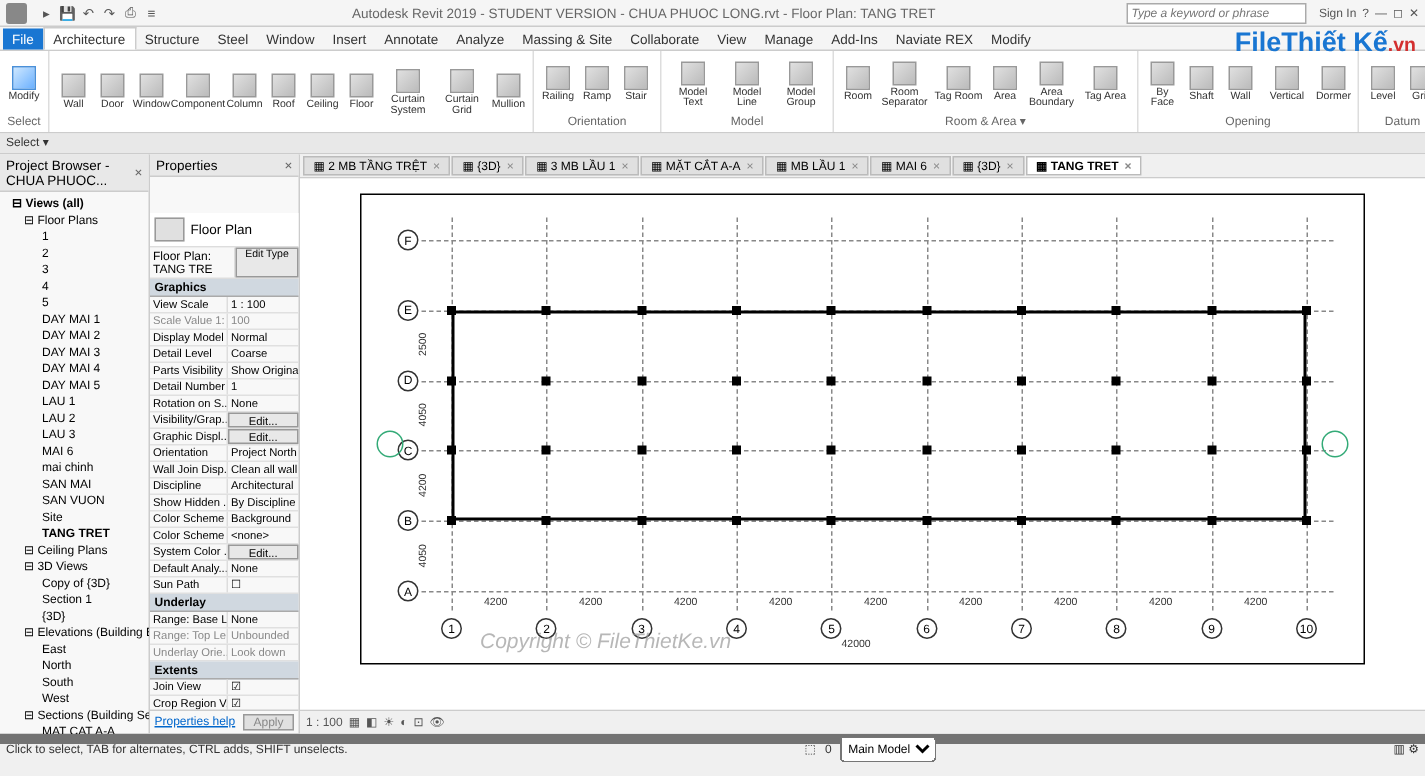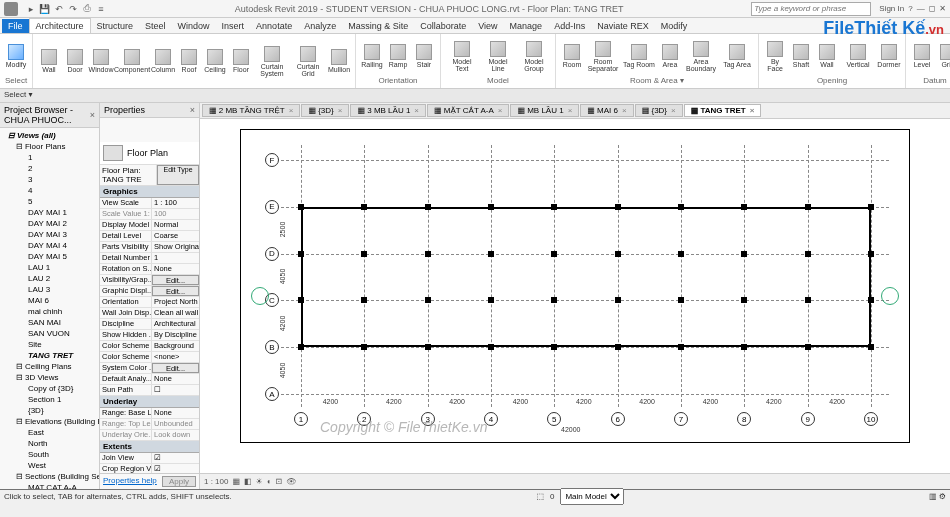--- a/index.html
+++ b/index.html
@@ -32,21 +32,21 @@
 .select-bar { height: 14px; background: #e8e8e8; border-bottom: 1px solid #ccc; font-size: 8px; padding: 1px 4px; color: #333; }
 
 .main { display: flex; height: 386px; }
 .panel { background: #f8f8f8; border-right: 1px solid #ccc; display: flex; flex-direction: column; }
 .panel-title { background: #e8e8e8; border-bottom: 1px solid #ccc; padding: 2px 4px; font-size: 9px; display: flex; justify-content: space-between; align-items: center; }
 .panel-title .x { color: #666; cursor: pointer; }
 
 .browser { width: 100px; }
 .tree { flex: 1; overflow: auto; font-size: 8px; padding: 2px; }
 .tree-item { padding: 0 2px 0 6px; white-space: nowrap; cursor: pointer; line-height: 11px; }
-.tree-item.bold { font-weight: bold; font-style: italic; }
+.tree-item.bold { font-weight: bold; }
 .tree-item.l1 { padding-left: 14px; }
 .tree-item.l2 { padding-left: 26px; }
 
 .props { width: 100px; }
 .props-header { padding: 3px; display: flex; align-items: center; gap: 4px; background: #fff; border-bottom: 1px solid #ddd; margin-top: 24px; }
 .props-header .thumb { width: 20px; height: 16px; background: #e0e0e0; border: 1px solid #999; }
 .props-typerow { display: flex; font-size: 8px; border-bottom: 1px solid #ddd; }
 .props-typerow span:first-child { flex: 1; padding: 1px 2px; border-right: 1px solid #ddd; }
 .props-typerow .edit-type { width: 42px; text-align: center; background: #e8e8e8; border: 1px solid #999; font-size: 7px; }
 .prop-section { background: #d0d8e0; font-size: 8px; font-weight: bold; padding: 1px 3px; border-bottom: 1px solid #aaa; }
@@ -70,21 +70,21 @@
 .grid-line-v { position: absolute; top: 0; bottom: 0; border-left: 1px dashed #888; }
 .bubble { position: absolute; width: 14px; height: 14px; border: 1px solid #333; border-radius: 50%; background: #fff; font-size: 8px; display: flex; align-items: center; justify-content: center; }
 .floor-outline { position: absolute; border: 2px solid #000; }
 .column { position: absolute; width: 6px; height: 6px; background: #000; }
 .dim-text { position: absolute; font-size: 7px; color: #333; }
 .title-sym { position: absolute; width: 18px; height: 18px; border: 1px solid #3a7; border-radius: 50%; }
 .watermark-line { position: absolute; left: 120px; font-size: 14px; color: #999; opacity: .7; font-style: italic; }
 
 .view-controls { height: 16px; background: #f0f0f0; border-top: 1px solid #ccc; display: flex; align-items: center; padding: 0 4px; gap: 4px; font-size: 8px; color: #555; }
 
-.status { height: 14px; background: #f0f0f0; border-top: 1px solid #737373; display: flex; align-items: center; padding: 0 4px; font-size: 8px; color: #333; justify-content: space-between; }
+.status { height: 14px; background: #f0f0f0; border-top: 7px solid #737373; display: flex; align-items: center; padding: 0 4px; font-size: 8px; color: #333; justify-content: space-between; }
 .status .mid { display: flex; gap: 6px; align-items: center; }
 .status .mid select { font-size: 8px; height: 17px; }
 
 .logo-overlay { position: absolute; top: 18px; right: 6px; font-size: 18px; font-weight: bold; }
 .logo-overlay .b { color: #1976d2; } .logo-overlay .r { color: #d32f2f; font-size: 13px; }
 </style>
 </head>
 <body>
 
 <div class="title-bar">

